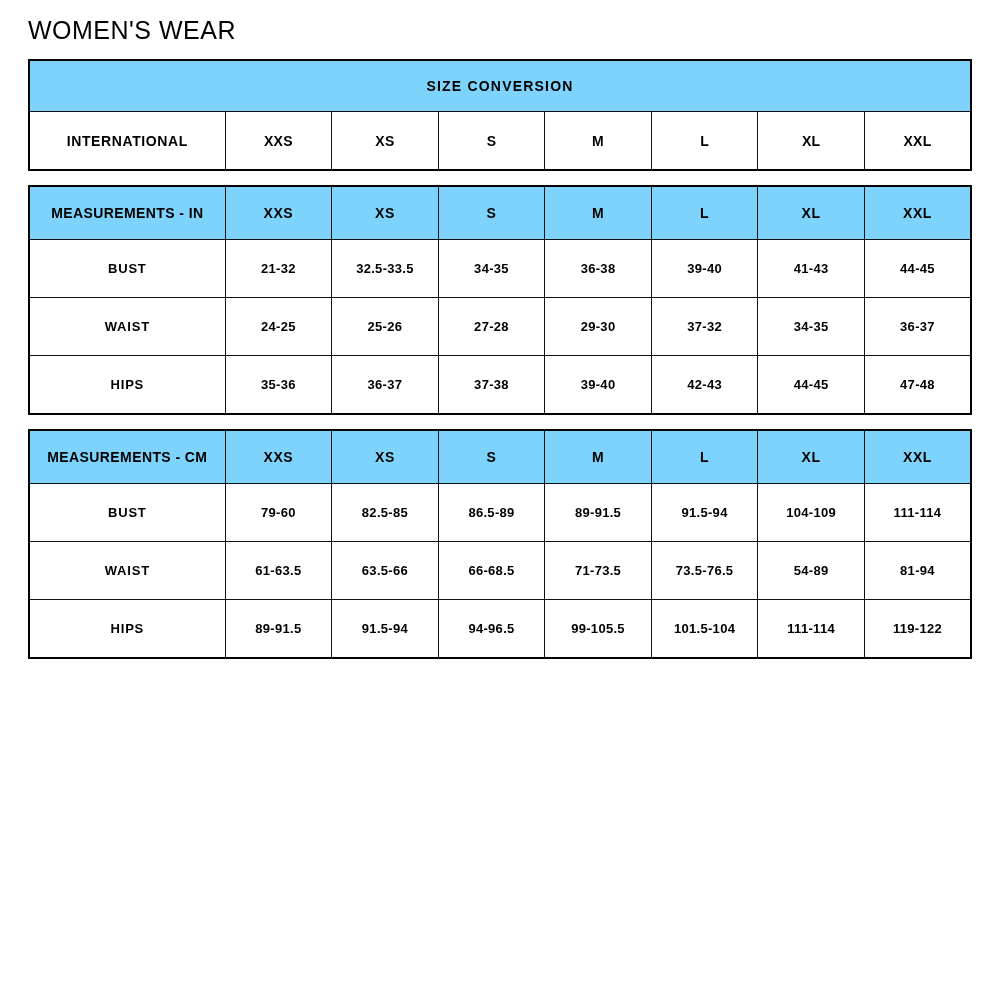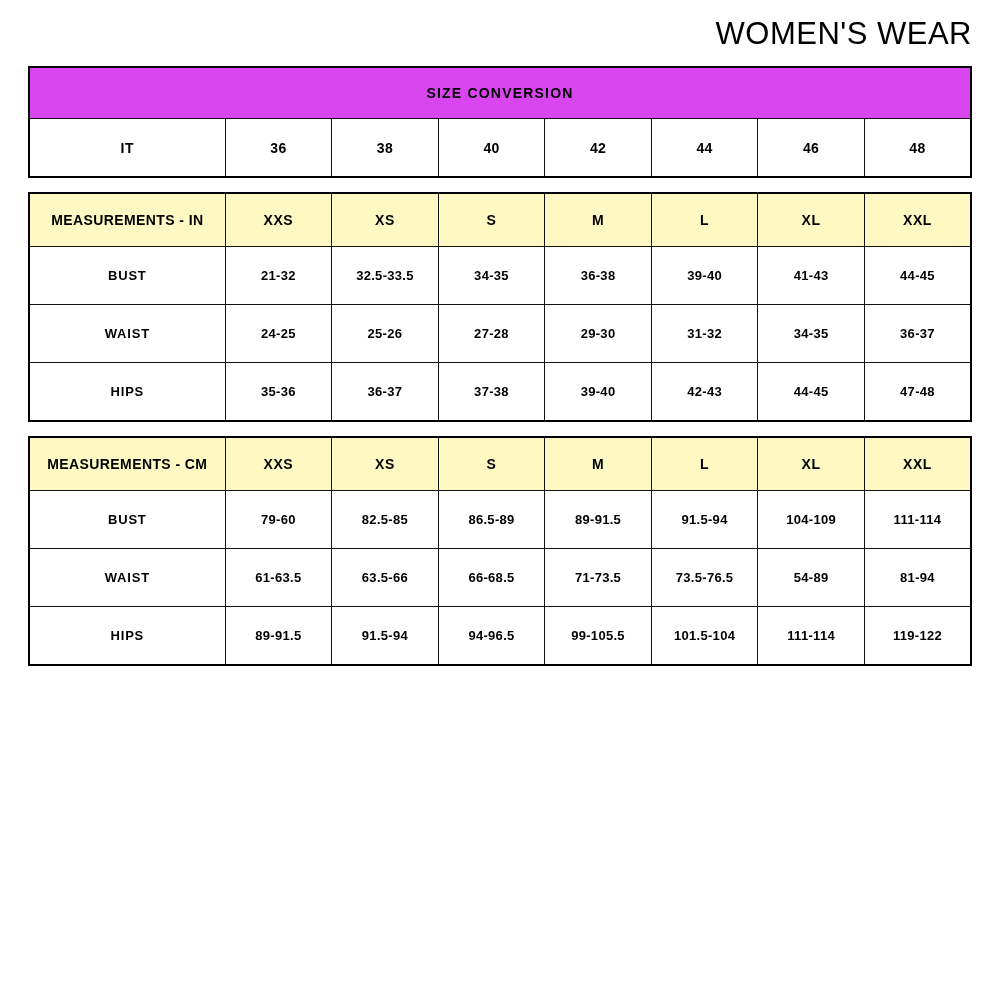--- a/index.html
+++ b/index.html
@@ -13,22 +13,22 @@
     font-family: "Liberation Sans", sans-serif;
     color: #000000;
     -webkit-font-smoothing: antialiased;
   }
   .page {
     width: 1000px;
     box-sizing: border-box;
     padding: 0 28px;
   }
   .page-title {
-    text-align: right;
-    font-size: 31px;
+    text-align: left;
+    font-size: 25px;
     font-weight: 400;
     letter-spacing: 0.5px;
     margin: 16px 0 14px 0;
   }
   table {
     width: 100%;
     border-collapse: collapse;
     table-layout: fixed;
     border: 2px solid #000;
   }
@@ -40,37 +40,37 @@
     text-align: center;
     vertical-align: middle;
     font-size: 13.5px;
     font-weight: 700;
     padding: 0;
     height: 57px;
     letter-spacing: 0.3px;
   }
   
   #size-conversion .banner {
-    background: #d946ef;
+    background: #7dd3fc;
     font-size: 14px;
     font-weight: 700;
     letter-spacing: 1.2px;
     height: 50px;
   }
   #size-conversion td {
     font-weight: 700;
     font-size: 14px;
   }
   #size-conversion .rowlabel {
     font-size: 14px;
     letter-spacing: 0.6px;
   }
   
   .meas thead th {
-    background: #fef9c3;
+    background: #7dd3fc;
     height: 52px;
     font-size: 14px;
     letter-spacing: 0.6px;
   }
   .meas thead th.first {
     text-align: center;
     letter-spacing: 0.4px;
   }
   .meas td {
     height: 57px;
@@ -102,31 +102,31 @@
         <col class="cx">
         <col class="cx">
         <col class="cx">
         <col class="cx">
         <col class="cx">
     </colgroup>
     <tbody>
       <tr>
         <td class="banner" colspan="8">SIZE CONVERSION</td>
       </tr>
-
-      <tr>
-        <td class="rowlabel">IT</td>
-        <td>36</td>
-        <td>38</td>
-        <td>40</td>
-        <td>42</td>
-        <td>44</td>
-        <td>46</td>
-        <td>48</td>
-      </tr>
+      <tr>
+        <td class="rowlabel">INTERNATIONAL</td>
+        <td>XXS</td>
+        <td>XS</td>
+        <td>S</td>
+        <td>M</td>
+        <td>L</td>
+        <td>XL</td>
+        <td>XXL</td>
+      </tr>
+
     </tbody>
   </table>
 
   <table class="meas" id="measurements-in">
     <colgroup>
       <col class="c0">
         <col class="cx">
         <col class="cx">
         <col class="cx">
         <col class="cx">
@@ -156,21 +156,21 @@
         <td class="val">39-40</td>
         <td class="val">41-43</td>
         <td class="val">44-45</td>
       </tr>
       <tr>
         <td class="rowlabel">WAIST</td>
         <td class="val">24-25</td>
         <td class="val">25-26</td>
         <td class="val">27-28</td>
         <td class="val">29-30</td>
-        <td class="val">31-32</td>
+        <td class="val">37-32</td>
         <td class="val">34-35</td>
         <td class="val">36-37</td>
       </tr>
       <tr>
         <td class="rowlabel">HIPS</td>
         <td class="val">35-36</td>
         <td class="val">36-37</td>
         <td class="val">37-38</td>
         <td class="val">39-40</td>
         <td class="val">42-43</td>

